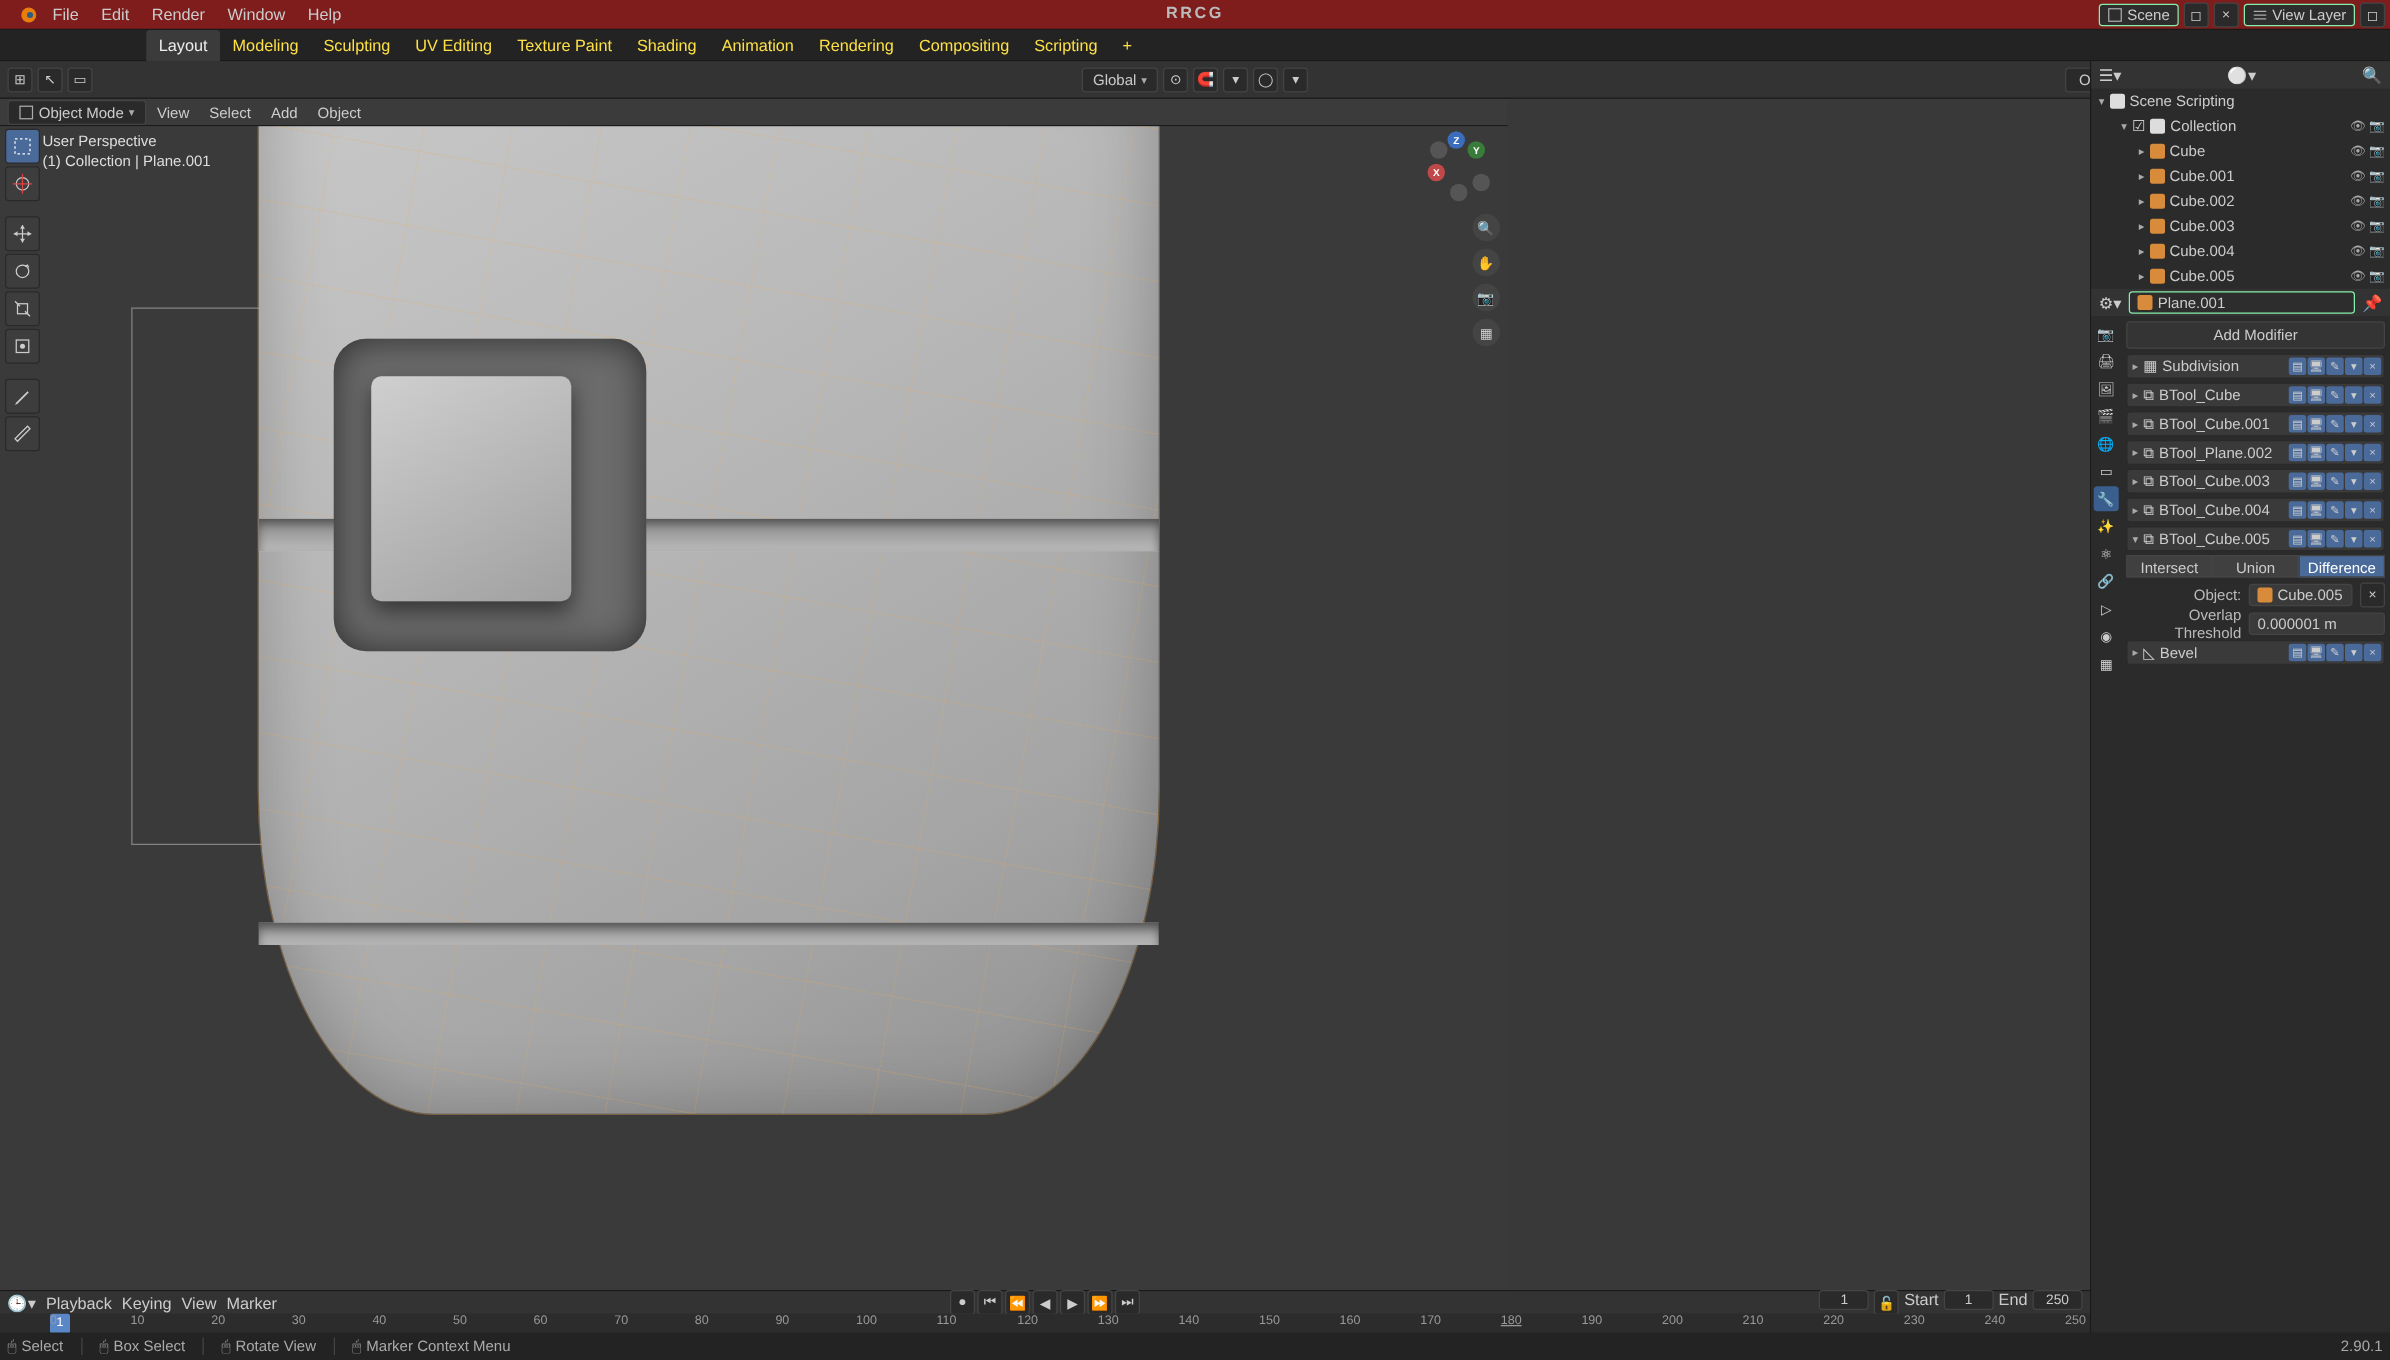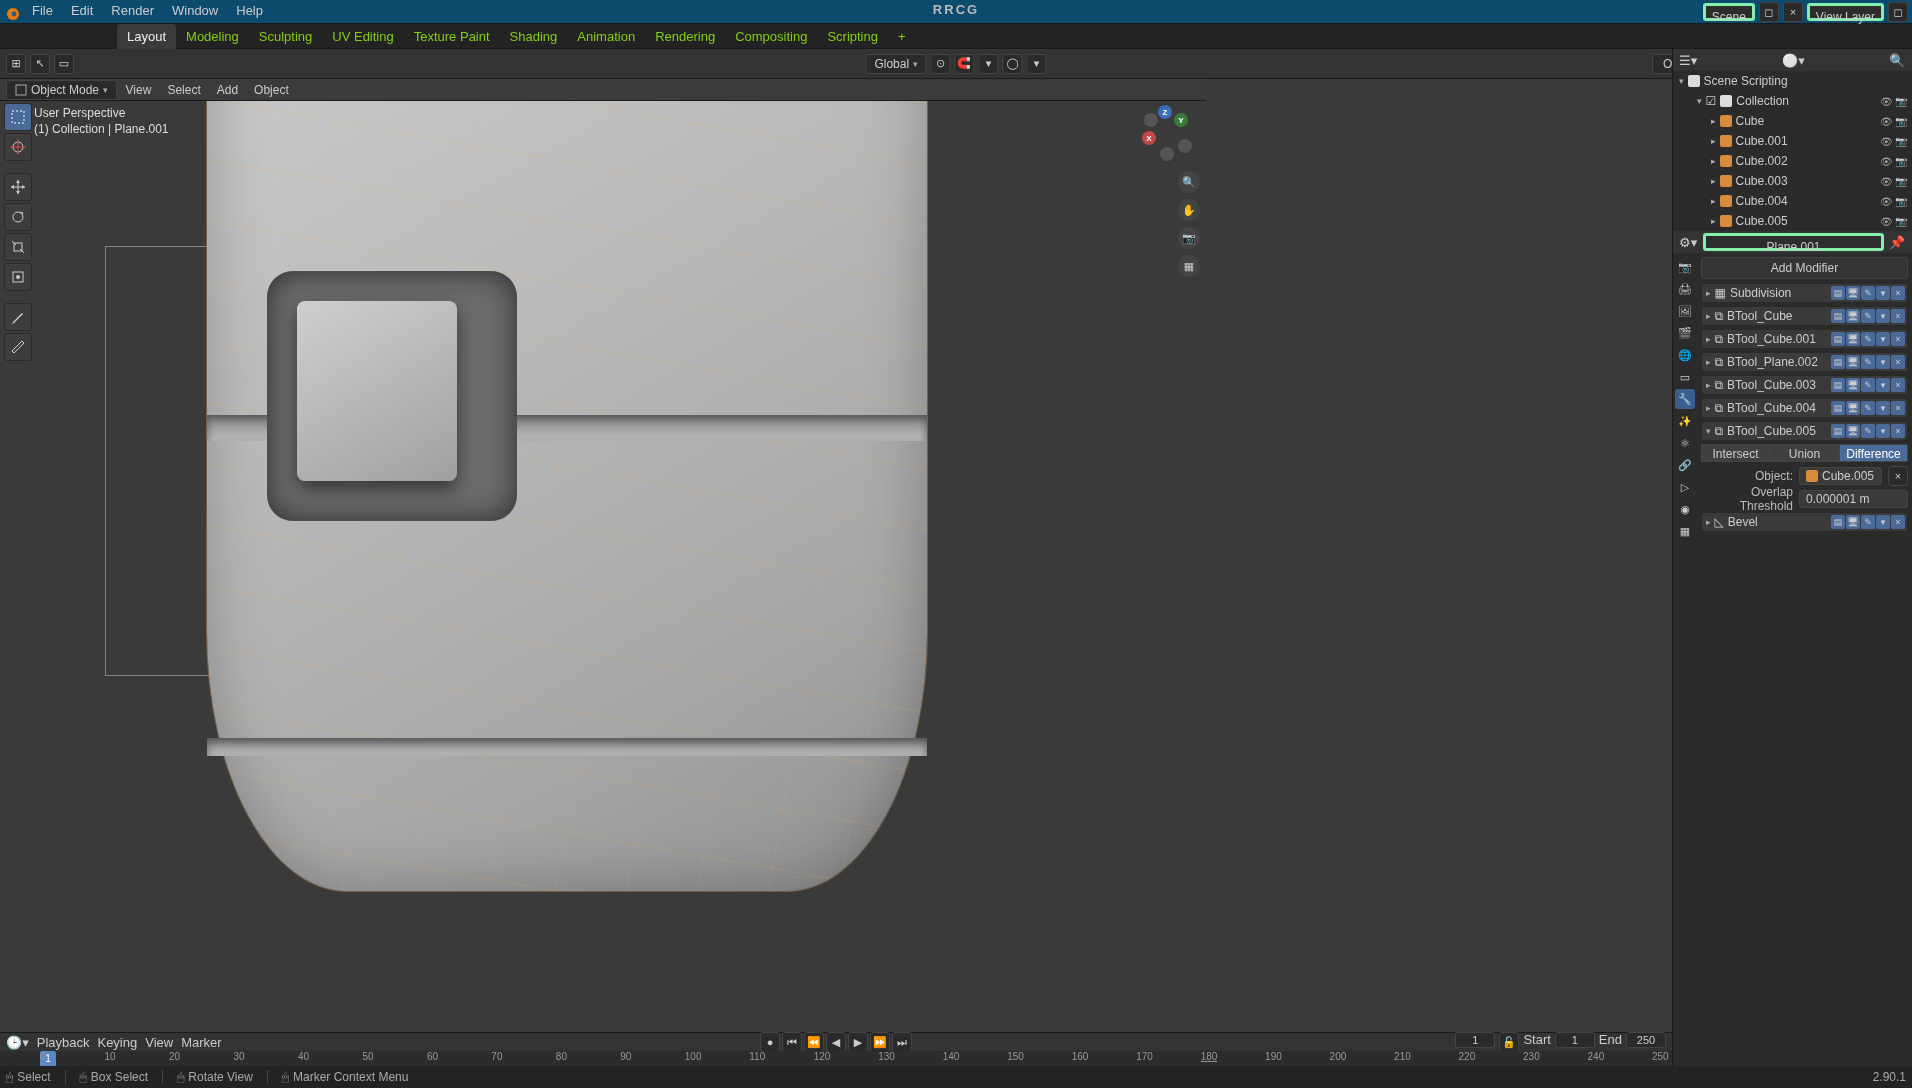--- a/index.html
+++ b/index.html
@@ -1,28 +1,28 @@
 <!DOCTYPE html>
 <html><head>
 <meta charset="utf-8">
 <style>
 * { margin: 0; padding: 0; box-sizing: border-box; font-family: -apple-system, "Segoe UI", Arial, sans-serif; }
 body { width: 1912px; height: 1088px; background: #393939; color: #ccc; font-size: 13px; overflow: hidden; position: relative; }
 
 
-.menubar { height: 24px; background: #0c4a6e; display: flex; align-items: flex-end; gap: 2px; padding-left: 4px; border-bottom: 1px solid #1a1a1a; }
+.menubar { height: 24px; background: #7f1d1d; display: flex; align-items: center; gap: 2px; padding-left: 14px; border-bottom: 1px solid #1a1a1a; }
 .menubar .app-icon { width: 18px; height: 18px; display: inline-flex; align-items: center; justify-content: center; }
 .menubar .menu-item { padding: 0 8px; line-height: 24px; cursor: default; }
 .title-center { position: absolute; left: 50%; transform: translateX(-50%); top: 2px; font-weight: bold; letter-spacing: 2px; color: #bbb; }
 .header-right { position: absolute; right: 4px; top: 0; height: 24px; display: flex; align-items: center; gap: 4px; }
-.chip { height: 18px; background: #2d2d2d; border: 3px solid #86efac; border-radius: 3px; padding: 0 6px; display: inline-flex; align-items: center; font-size: 12px; gap: 4px; flex-direction: column; }
+.chip { height: 18px; background: #2d2d2d; border: 1px solid #86efac; border-radius: 3px; padding: 0 6px; display: inline-flex; align-items: center; font-size: 12px; gap: 4px; }
 
 
 .workspace-row { height: 25px; background: #232323; display: flex; align-items: center; border-bottom: 1px solid #1a1a1a; padding-left: 117px; }
-.workspace-row .tab { padding: 0 10px; line-height: 25px; color: #84cc16; }
+.workspace-row .tab { padding: 0 10px; line-height: 25px; color: #fde047; }
 .workspace-row .tab.active { background: #3b3b3b; color: #eee; border-radius: 3px 3px 0 0; }
 
 
 .tool-header { height: 30px; background: #333; display: flex; align-items: center; gap: 6px; padding: 0 6px; border-bottom: 1px solid #1a1a1a; position: relative; }
 .tool-header .seg { display: flex; align-items: center; gap: 4px; }
 .dropdown { height: 20px; background: #2a2a2a; border: 1px solid #444; border-radius: 3px; padding: 0 8px; display: inline-flex; align-items: center; gap: 4px; font-size: 12px; }
 .tiny-btn { width: 20px; height: 20px; background: #2a2a2a; border: 1px solid #444; border-radius: 3px; display: inline-flex; align-items: center; justify-content: center; font-size: 11px; }
 .tool-header .center-cluster { position: absolute; left: 50%; transform: translateX(-50%); display: flex; gap: 4px; }
 .tool-header .right-cluster { position: absolute; right: 4px; display: flex; gap: 4px; align-items: center; }
 

